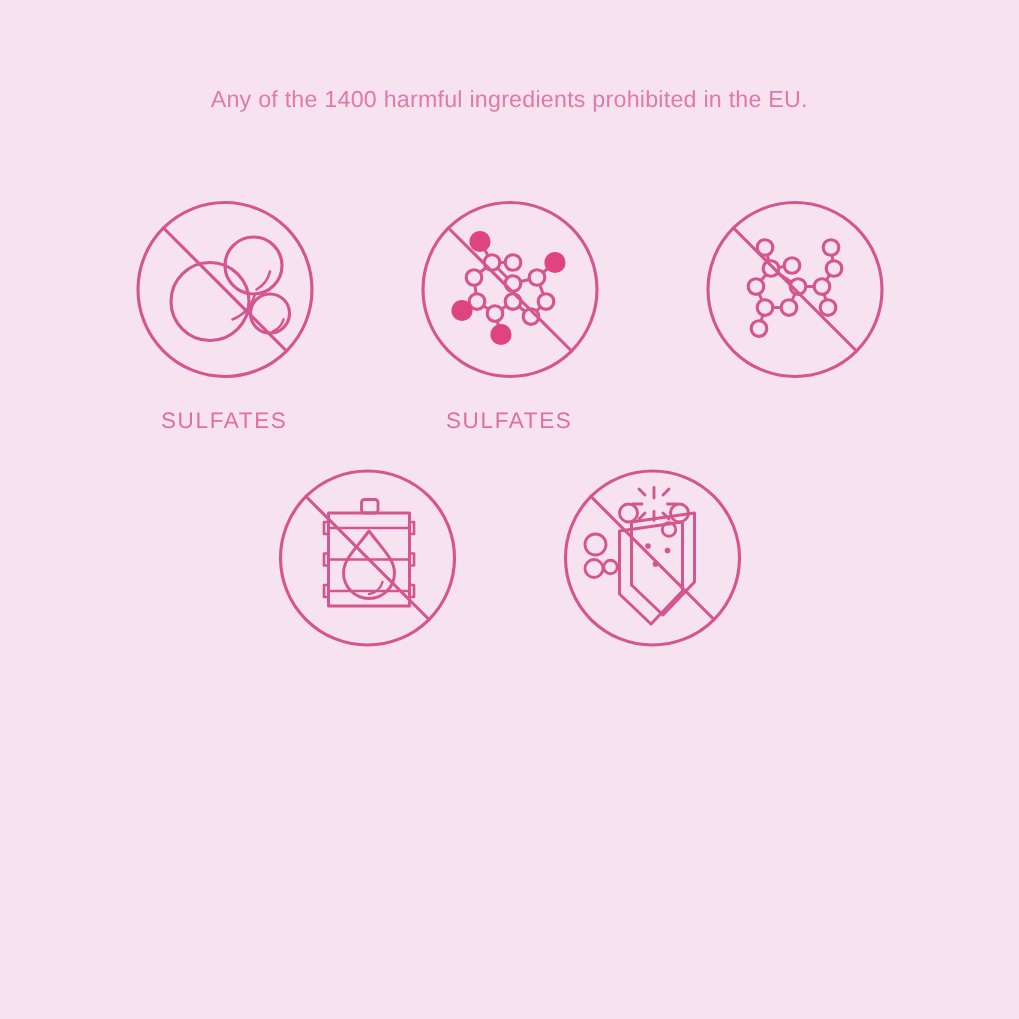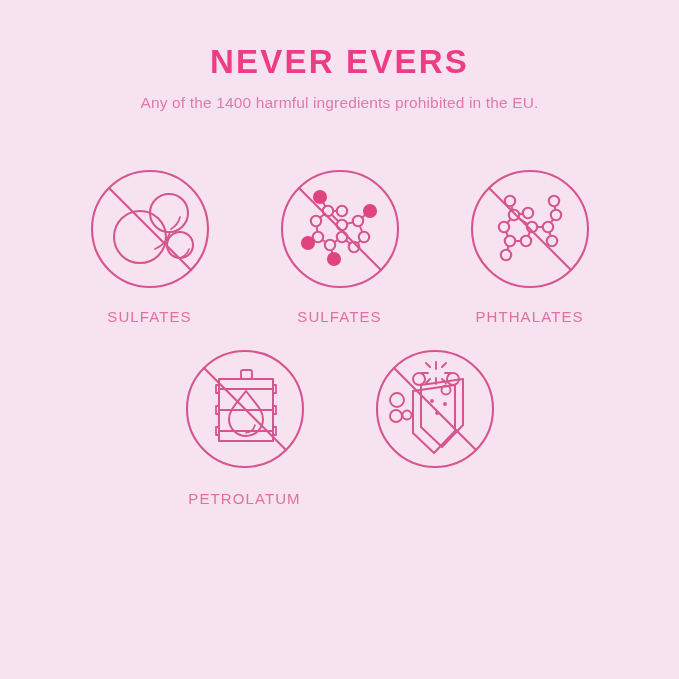--- a/index.html
+++ b/index.html
@@ -81,21 +81,20 @@
     white-space: pre-line;
   }
   .row-2 .cell-label { margin-top: 20px; }
 </style>
 </head>
 <body>
 
 <div class="poster">
 
   <div class="header">
-    <h1 class="title">NEVER EVERS</h1>
     <p class="subtitle">Any of the 1400 harmful ingredients prohibited in the EU.</p>
   </div>
 
   <div class="rows">
 
     <div class="row row-1">
 
       <div class="cell">
         <span class="icon-wrap">
           <svg viewBox="0 0 120 120" fill="none" stroke="#d5568f" stroke-width="2.1" stroke-linecap="round" stroke-linejoin="round">
@@ -185,21 +184,20 @@
               <circle cx="62" cy="58" r="5.2"></circle>
               <circle cx="78" cy="58" r="5.2"></circle>
               <circle cx="86" cy="46" r="5.2"></circle>
               <circle cx="84" cy="32" r="5.2"></circle>
               <circle cx="82" cy="72" r="5.2"></circle>
               <circle cx="36" cy="86" r="5.2"></circle>
             </g>
             <line x1="19" y1="19" x2="101" y2="101"></line>
           </svg>
         </span>
-        <span class="cell-label">PHTHALATES</span>
       </div>
 
     </div>
 
     <div class="row row-2">
 
       <div class="cell">
         <span class="icon-wrap">
           <svg viewBox="0 0 120 120" fill="none" stroke="#d5568f" stroke-width="2.1" stroke-linecap="round" stroke-linejoin="round">
             <circle cx="60" cy="60" r="58"></circle>
@@ -212,21 +210,20 @@
             <path d="M34 78 h-3 v8 h3" stroke-width="1.8"></path>
             <path d="M88 78 h3 v8 h-3" stroke-width="1.8"></path>
             <line x1="34" y1="40" x2="88" y2="40" stroke-width="1.8"></line>
             <line x1="34" y1="61" x2="88" y2="61" stroke-width="1.8"></line>
             <line x1="34" y1="82" x2="88" y2="82" stroke-width="1.8"></line>
             <path d="M61 42 C52 54 44 61 44 70 a17 17 0 0 0 34 0 c0 -9 -8 -16 -17 -28 z" stroke-width="2"></path>
             <path d="M70 76 a11 11 0 0 1 -9 8" stroke-width="1.6"></path>
             <line x1="19" y1="19" x2="101" y2="101"></line>
           </svg>
         </span>
-        <span class="cell-label">PETROLATUM</span>
       </div>
 
       <div class="cell">
         <span class="icon-wrap">
           <svg viewBox="0 0 120 120" fill="none" stroke="#d5568f" stroke-width="2.1" stroke-linecap="round" stroke-linejoin="round">
             <circle cx="60" cy="60" r="58"></circle>
             <path d="M46 36 L88 30 L88 76 L67 98 L46 78 z" stroke-width="2"></path>
             <path d="M38 42 L80 36 L80 82 L59 104 L38 84 z" stroke-width="2"></path>
             <g stroke-width="1.9">
               <circle cx="44" cy="30" r="6"></circle>

